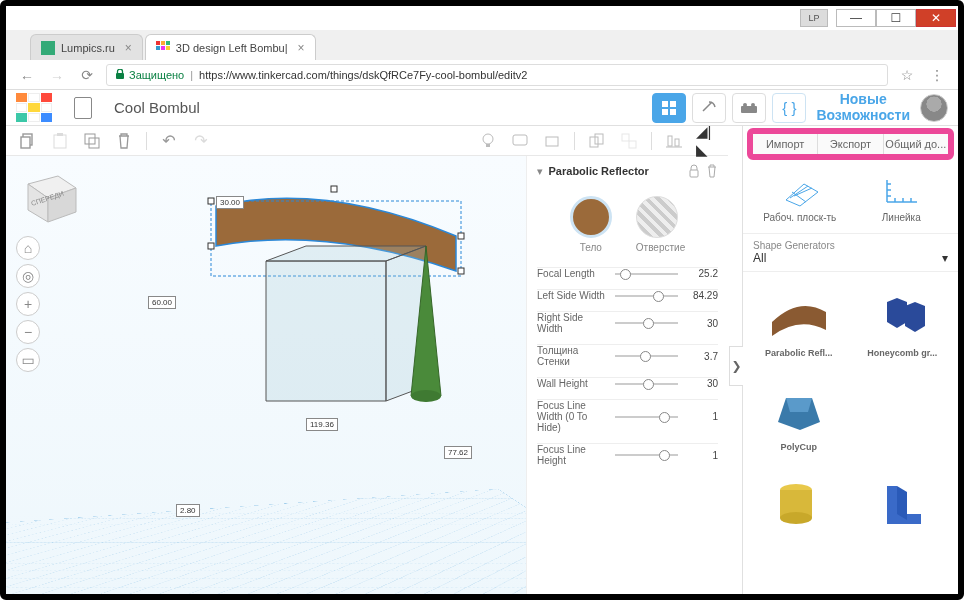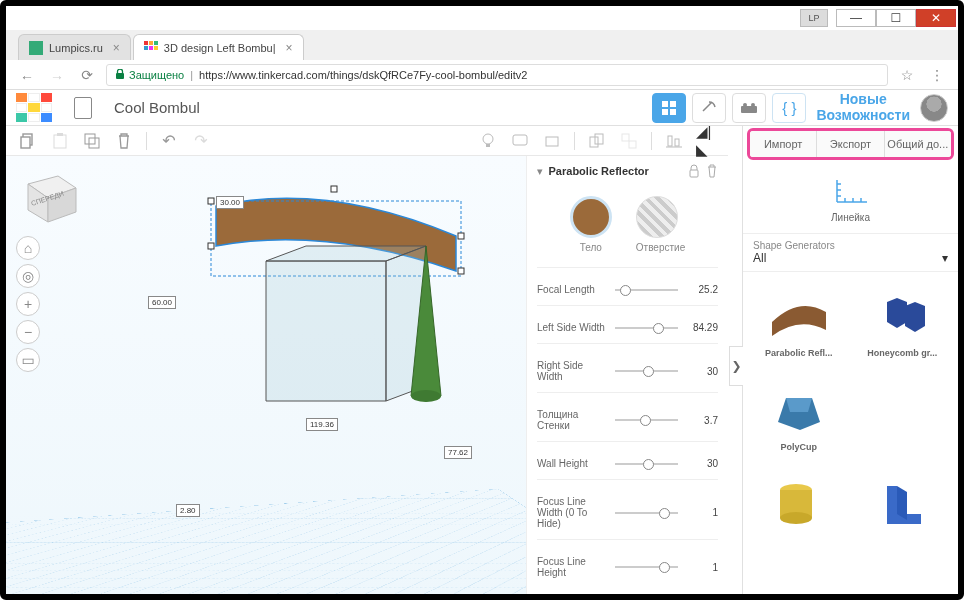--- a/index.html
+++ b/index.html
@@ -1,21 +1,21 @@
 <!DOCTYPE html>
 <html><head>
 <meta charset="utf-8">
 <style>
 * { margin:0; padding:0; box-sizing:border-box; font-family:Arial,Helvetica,sans-serif; }
 body { width:964px; height:600px; background:#fff; overflow:hidden; border:6px solid #000; border-radius:6px; position:relative; }
 .win-frame { position:absolute; top:0; left:0; right:0; height:24px; background:#fff; display:flex; justify-content:flex-end; align-items:center; padding:0 2px; gap:0; z-index:50; }
 .win-btn { width:40px; height:18px; display:flex; align-items:center; justify-content:center; font-size:12px; color:#444; background:#fff; border:1px solid #bbb; cursor:pointer; }
 .win-lp { width:28px; height:18px; background:#dcdcdc; border:1px solid #bbb; font-size:9px; color:#555; display:flex; align-items:center; justify-content:center; margin-right:8px;}
 .win-close { background:#d04028; color:#fff; border:1px solid #c33; }
-.tabs-row { position:absolute; top:24px; left:0; right:0; height:30px; background:#f0f0f0; display:flex; align-items:flex-end; padding-left:12px; z-index:49; }
+.tabs-row { position:absolute; top:24px; left:0; right:0; height:30px; background:#f0f0f0; display:flex; align-items:flex-end; padding-left:24px; z-index:49; }
 .tab { height:26px; background:#fff; border-radius:6px 6px 0 0; display:flex; align-items:center; padding:0 10px; gap:6px; font-size:11px; color:#444; border-top:1px solid #ccc; border-left:1px solid #ccc; border-right:1px solid #ccc; margin-right:2px; cursor:pointer;}
 .tab.inactive { background:#e2e2e2; }
 .tab .favicon { width:14px; height:14px; display:inline-block; }
 .tab-close { font-size:12px; color:#888; margin-left:4px; }
 .addr-row { position:absolute; top:54px; left:0; right:0; height:30px; background:#fff; border-bottom:1px solid #ddd; display:flex; align-items:center; padding:0 10px; gap:8px; font-size:11px; color:#555; z-index:48;}
 .addr-btn { width:22px; height:22px; border-radius:50%; display:flex; align-items:center; justify-content:center; color:#888; font-size:14px; cursor:pointer;}
 .url-bar { flex:1; height:22px; border:1px solid #ddd; border-radius:3px; display:flex; align-items:center; padding:0 8px; gap:6px; }
 .lock-badge { color:#0a8043; display:flex; align-items:center; gap:4px; font-size:11px; }
 .app-header { position:absolute; top:84px; left:0; right:0; height:36px; background:#fff; border-bottom:1px solid #e0e0e0; display:flex; align-items:center; padding:0 10px; gap:22px; z-index:40;}
 .logo { width:36px; height:30px; display:grid; grid-template-columns:repeat(3,1fr); grid-template-rows:repeat(3,1fr); gap:1px; }
@@ -39,27 +39,27 @@
  repeating-linear-gradient(12deg, rgba(0,120,200,.12) 0 1px, transparent 1px 22px),
  repeating-linear-gradient(-32deg, rgba(0,120,200,.12) 0 1px, transparent 1px 22px);
  transform:perspective(700px) rotateX(62deg) rotateZ(-12deg); transform-origin:50% 100%; border:1px solid rgba(0,120,200,.2);}
 .dim-label { position:absolute; background:#fff; border:1px solid #888; padding:1px 3px; font-size:8px; color:#333; }
 .insp-panel { position:absolute; top:150px; left:520px; width:202px; height:444px; background:#fff; border-left:1px solid #eee; padding:8px 10px; font-size:11px; color:#555; overflow:hidden;}
 .insp-title-row { display:flex; align-items:center; gap:6px; padding-bottom:8px; }
 .insp-title { font-weight:bold; color:#333; flex:1; }
 .swatch-row { display:flex; gap:24px; justify-content:center; padding:10px 0 14px; }
 .swatch { text-align:center; font-size:10px; color:#888; cursor:pointer;}
 .swatch .circ { width:42px; height:42px; border-radius:50%; margin-bottom:4px; }
-.prop-row { display:flex; align-items:center; justify-content:space-between; padding:16px 0 10px; border-top:1px solid #eee; gap:6px;}
+.prop-row { display:flex; align-items:center; justify-content:space-between; padding:0 0 10px; border-top:1px solid #eee; gap:6px;}
 .prop-label { width:72px; font-size:10px; line-height:1.1; color:#666; }
 .prop-slider { flex:1; height:2px; background:#ccc; position:relative; }
 .prop-slider::after { content:""; position:absolute; width:9px; height:9px; border-radius:50%; background:#fff; border:1px solid #888; top:-4px; }
 .prop-val { width:34px; text-align:right; color:#444; font-size:10px; }
 .right-panel { position:absolute; top:120px; right:0; width:216px; height:474px; background:#fff; border-left:1px solid #e0e0e0; z-index:45;}
-.rp-actions { display:flex; height:32px; border:3px solid #ec4899; border-radius:6px; margin:2px 4px 6px; overflow:hidden; }
+.rp-actions { display:flex; height:32px; border:6px solid #ec4899; border-radius:6px; margin:2px 4px 6px; overflow:hidden; }
 .rp-act { flex:1; display:flex; align-items:center; justify-content:center; font-size:11px; color:#666; border-right:1px solid #ddd; background:#fafafa; cursor:pointer;}
 .rp-act:last-child { border-right:none; }
 .rp-quick { display:flex; justify-content:space-around; padding:4px 6px 10px; }
 .rp-quick .q { width:82px; text-align:center; font-size:10px; color:#666; cursor:pointer;}
 .rp-quick .q .pic { height:42px; display:flex; align-items:center; justify-content:center; color:#4aa6e8; }
 .rp-cat { padding:6px 10px; border-top:1px solid #eee; border-bottom:1px solid #eee; font-size:10px; color:#888; }
 .rp-cat .sel { font-size:12px; color:#333; display:flex; align-items:center; justify-content:space-between; cursor:pointer;}
 .rp-grid { padding:6px 4px 0; height:300px; overflow:hidden;font-weight:bold; }
 .rp-row { display:flex; }
 .rp-cell { width:50%; height:94px; text-align:center; font-size:9px; color:#666; padding-top:4px; cursor:pointer;}
@@ -363,20 +363,33 @@
   <div class="chev-expand">❯</div>
   <div class="rp-actions">
     <div class="rp-act">Импорт</div>
     <div class="rp-act">Экспорт</div>
     <div class="rp-act">Общий до...</div>
   </div>
   <div class="rp-quick">
     <div class="q">
       <div class="pic">
           <svg width="40" height="34">
+            <g stroke="#4aa6e8" fill="none">
+              <path d="M6 26 L24 10 L38 18 L20 32 Z"></path>
+              <line x1="10" y1="24" x2="28" y2="12"></line>
+              <line x1="14" y1="22" x2="32" y2="14"></line>
+              <line x1="12" y1="18" x2="26" y2="28"></line>
+            </g>
+          </svg>
+        </div>
+      <span>Рабоч. плоск-ть</span>
+    </div>
+    <div class="q">
+      <div class="pic">
+          <svg width="40" height="34">
             <g stroke="#4aa6e8" fill="none" stroke-width="1.5">
               <line x1="6" y1="28" x2="6" y2="6"></line>
               <line x1="6" y1="28" x2="36" y2="28"></line>
               <line x1="6" y1="10" x2="10" y2="10"></line>
               <line x1="6" y1="16" x2="10" y2="16"></line>
               <line x1="6" y1="22" x2="10" y2="22"></line>
               <line x1="14" y1="28" x2="14" y2="24"></line>
               <line x1="22" y1="28" x2="22" y2="24"></line>
               <line x1="30" y1="28" x2="30" y2="24"></line>
             </g>

